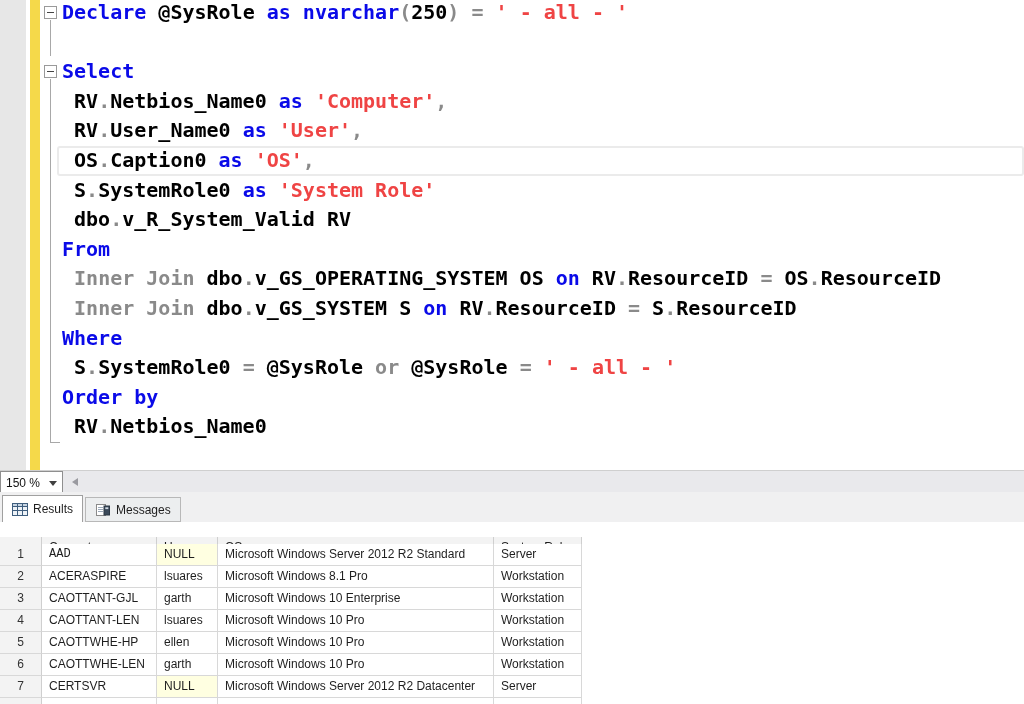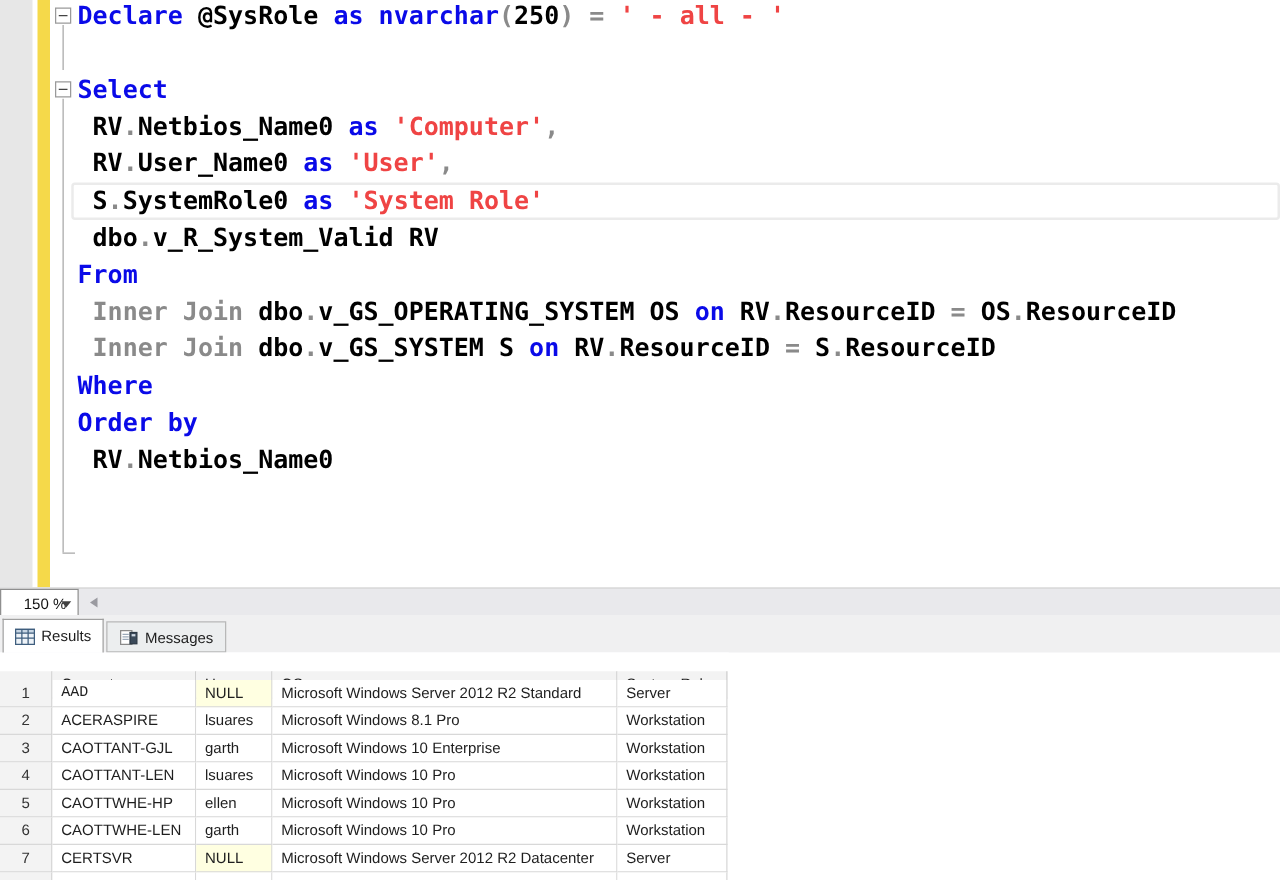--- a/index.html
+++ b/index.html
@@ -28,21 +28,21 @@
   .tok-k { color:#0a0ae8; }
   .tok-s { color:#ef4444; }
   .tok-g { color:#8a8a8a; }
   .tok-p { color:#000; }
 
   
   .zoom-strip { position:absolute; left:0; top:470px; width:1024px; height:22px;
                 background:#e9e9ec; border-top:1px solid #cfcfcf; }
   .zoom-dropdown { position:absolute; left:0; top:0; width:63px; height:22px; background:#fff;
                    border:1px solid #8f8f8f; font-size:12px; color:#111; }
-  .zoom-value { position:absolute; left:18px; top:4px; }
+  .zoom-value { position:absolute; left:5px; top:4px; }
   .dd-arrow { position:absolute; right:5px; top:9px; width:0; height:0;
               border-left:4px solid transparent; border-right:4px solid transparent;
               border-top:5px solid #404040; }
   .hscroll { position:absolute; left:64px; top:0; right:0; height:22px; background:#e9e9ec; }
   .scroll-left { position:absolute; left:8px; top:7px; width:0; height:0;
                  border-top:4px solid transparent; border-bottom:4px solid transparent;
                  border-right:6px solid #9a9aa0; }
 
   
   .tab-strip { position:absolute; left:0; top:492px; width:1024px; height:30px; background:#f0f0f1; }
@@ -83,26 +83,28 @@
       </div>
     <div class="fold-line" style="top:79px; height:363px;"></div>
     <div class="fold-corner" style="top:442px;"></div>
 
     <div class="code">
         <div class="code-line"><span class="tok-k">Declare</span><span class="tok-p"> @SysRole </span><span class="tok-k">as</span><span class="tok-p"> </span><span class="tok-k">nvarchar</span><span class="tok-g">(</span><span class="tok-p">250</span><span class="tok-g">)</span><span class="tok-p"> </span><span class="tok-g">=</span><span class="tok-p"> </span><span class="tok-s">' - all - '</span></div>
         <div class="code-line"></div>
         <div class="code-line"><span class="tok-k">Select</span></div>
         <div class="code-line"><span class="tok-p"> RV</span><span class="tok-g">.</span><span class="tok-p">Netbios_Name0 </span><span class="tok-k">as</span><span class="tok-p"> </span><span class="tok-s">'Computer'</span><span class="tok-g">,</span></div>
         <div class="code-line"><span class="tok-p"> RV</span><span class="tok-g">.</span><span class="tok-p">User_Name0 </span><span class="tok-k">as</span><span class="tok-p"> </span><span class="tok-s">'User'</span><span class="tok-g">,</span></div>
+        <div class="code-line"><span class="tok-p"> OS</span><span class="tok-g">.</span><span class="tok-p">Caption0 </span><span class="tok-k">as</span><span class="tok-p"> </span><span class="tok-s">'OS'</span><span class="tok-g">,</span></div>
         <div class="code-line"><span class="tok-p"> S</span><span class="tok-g">.</span><span class="tok-p">SystemRole0 </span><span class="tok-k">as</span><span class="tok-p"> </span><span class="tok-s">'System Role'</span></div>
         <div class="code-line"><span class="tok-p"> dbo</span><span class="tok-g">.</span><span class="tok-p">v_R_System_Valid RV</span></div>
         <div class="code-line"><span class="tok-k">From</span></div>
         <div class="code-line"><span class="tok-p"> </span><span class="tok-g">Inner Join</span><span class="tok-p"> dbo</span><span class="tok-g">.</span><span class="tok-p">v_GS_OPERATING_SYSTEM OS </span><span class="tok-k">on</span><span class="tok-p"> RV</span><span class="tok-g">.</span><span class="tok-p">ResourceID </span><span class="tok-g">=</span><span class="tok-p"> OS</span><span class="tok-g">.</span><span class="tok-p">ResourceID</span></div>
         <div class="code-line"><span class="tok-p"> </span><span class="tok-g">Inner Join</span><span class="tok-p"> dbo</span><span class="tok-g">.</span><span class="tok-p">v_GS_SYSTEM S </span><span class="tok-k">on</span><span class="tok-p"> RV</span><span class="tok-g">.</span><span class="tok-p">ResourceID </span><span class="tok-g">=</span><span class="tok-p"> S</span><span class="tok-g">.</span><span class="tok-p">ResourceID</span></div>
         <div class="code-line"><span class="tok-k">Where</span></div>
+        <div class="code-line"><span class="tok-p"> S</span><span class="tok-g">.</span><span class="tok-p">SystemRole0 </span><span class="tok-g">=</span><span class="tok-p"> @SysRole </span><span class="tok-g">or</span><span class="tok-p"> @SysRole </span><span class="tok-g">=</span><span class="tok-p"> </span><span class="tok-s">' - all - '</span></div>
         <div class="code-line"><span class="tok-k">Order by</span></div>
         <div class="code-line"><span class="tok-p"> RV</span><span class="tok-g">.</span><span class="tok-p">Netbios_Name0</span></div>
       </div>
   </div>
 
   <div class="zoom-strip">
     <div class="zoom-dropdown">
       <span class="zoom-value">150 %</span>
       <span class="dd-arrow"></span>
     </div>

